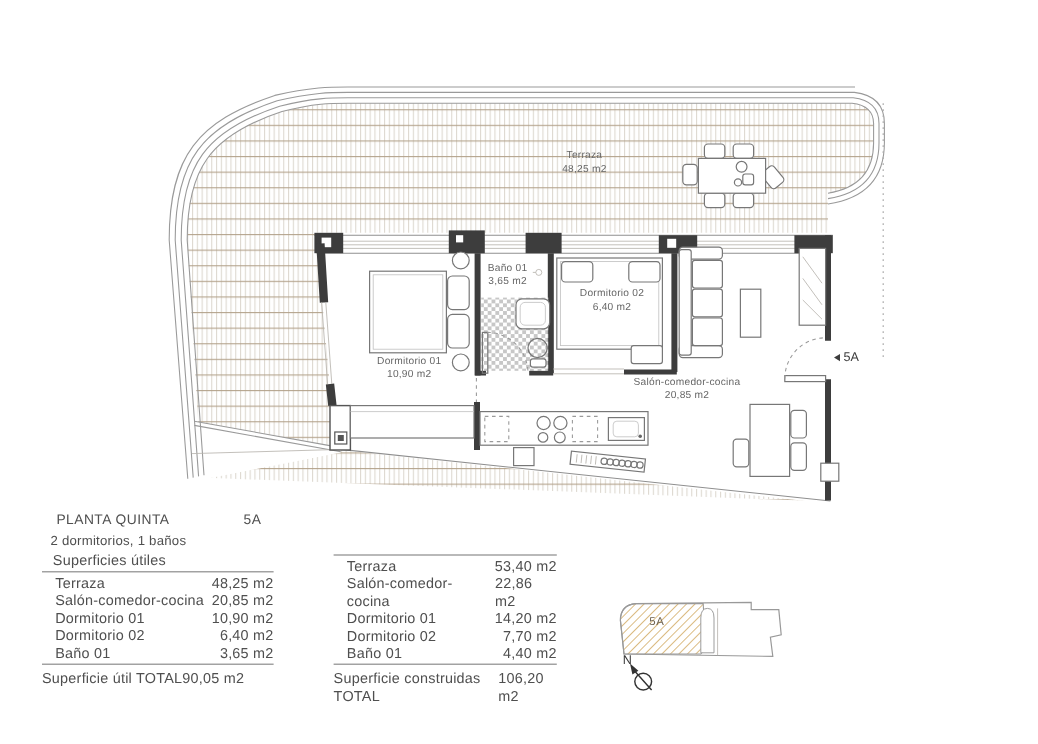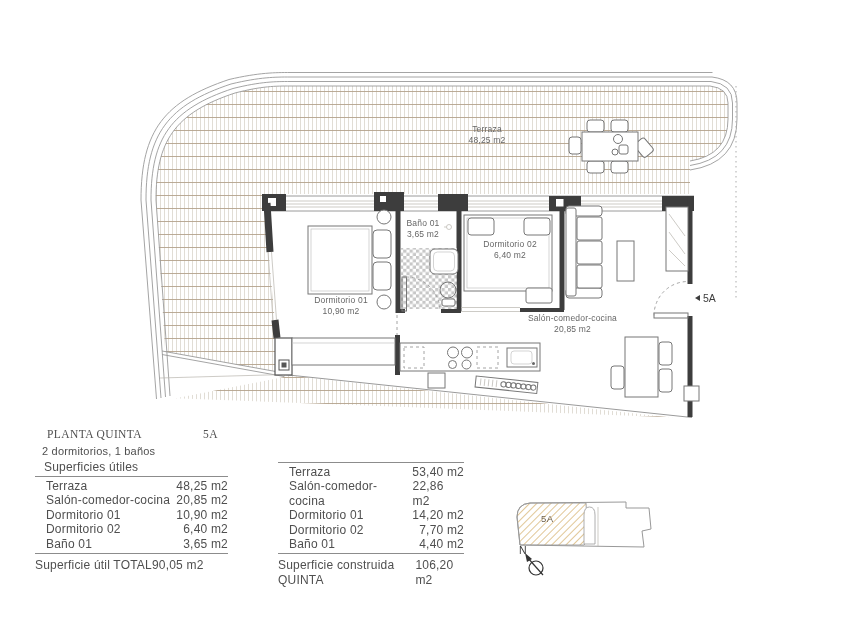--- a/index.html
+++ b/index.html
@@ -20,21 +20,21 @@
   .inner{stroke:#c2c2c2;stroke-width:0.7;fill:none;}
   .dash{stroke:#9a9a9a;stroke-width:0.9;fill:none;stroke-dasharray:3 3;}
   .dashdot{stroke:#ababab;stroke-width:1;fill:none;stroke-dasharray:1.5 3.5;}
   .plan-label{position:absolute;text-align:center;font-size:8.5px;line-height:1.35;
               color:var(--label);letter-spacing:0.2px;}
   .unit-marker{position:absolute;display:flex;align-items:center;gap:3px;
                font-size:10.5px;color:#3d3d3d;}
   .tri-left{width:0;height:0;border-top:3.5px solid transparent;
             border-bottom:3.5px solid transparent;border-right:5px solid #3d3d3d;}
   .tb{position:absolute;font-size:11px;color:var(--text);letter-spacing:0.2px;}
-  .plan-title{font-size:11.5px;letter-spacing:0.4px;font-family:Liberation Serif, serif;}
+  .plan-title{font-size:11.5px;letter-spacing:0.4px;}
   .area-table{position:absolute;font-size:12px;color:var(--text);letter-spacing:0.2px;}
   .area-table .hdr{padding-left:9px;line-height:14px;margin-bottom:2px;}
   .rule{border-top:1px solid #8c8c8c;height:0;margin:2px 0;}
   .arow{display:flex;justify-content:space-between;line-height:14.4px;}
   .arow .lbl{padding-left:11px;}
   .total{display:flex;line-height:14.5px;margin-top:4px;}
   .kp-label{position:absolute;font-size:9.5px;color:#6e6250;letter-spacing:0.5px;}
   .n-label{position:absolute;font-size:10.5px;color:#3a3a3a;}
 </style>
 </head>
@@ -308,18 +308,18 @@
     <div class="arow">
       <span class="lbl">Dormitorio 02</span>
       <span>7,70 m2</span>
     </div>
     <div class="arow">
       <span class="lbl">Baño 01</span>
       <span>4,40 m2</span>
     </div>
     <div class="rule"></div>
     <div class="total">
-      <span>Superficie construida QUINTA</span>
+      <span>Superficie construidas TOTAL</span>
       <span>106,20 m2</span>
     </div>
   </div>
 
 </div>
 
 </body></html>

